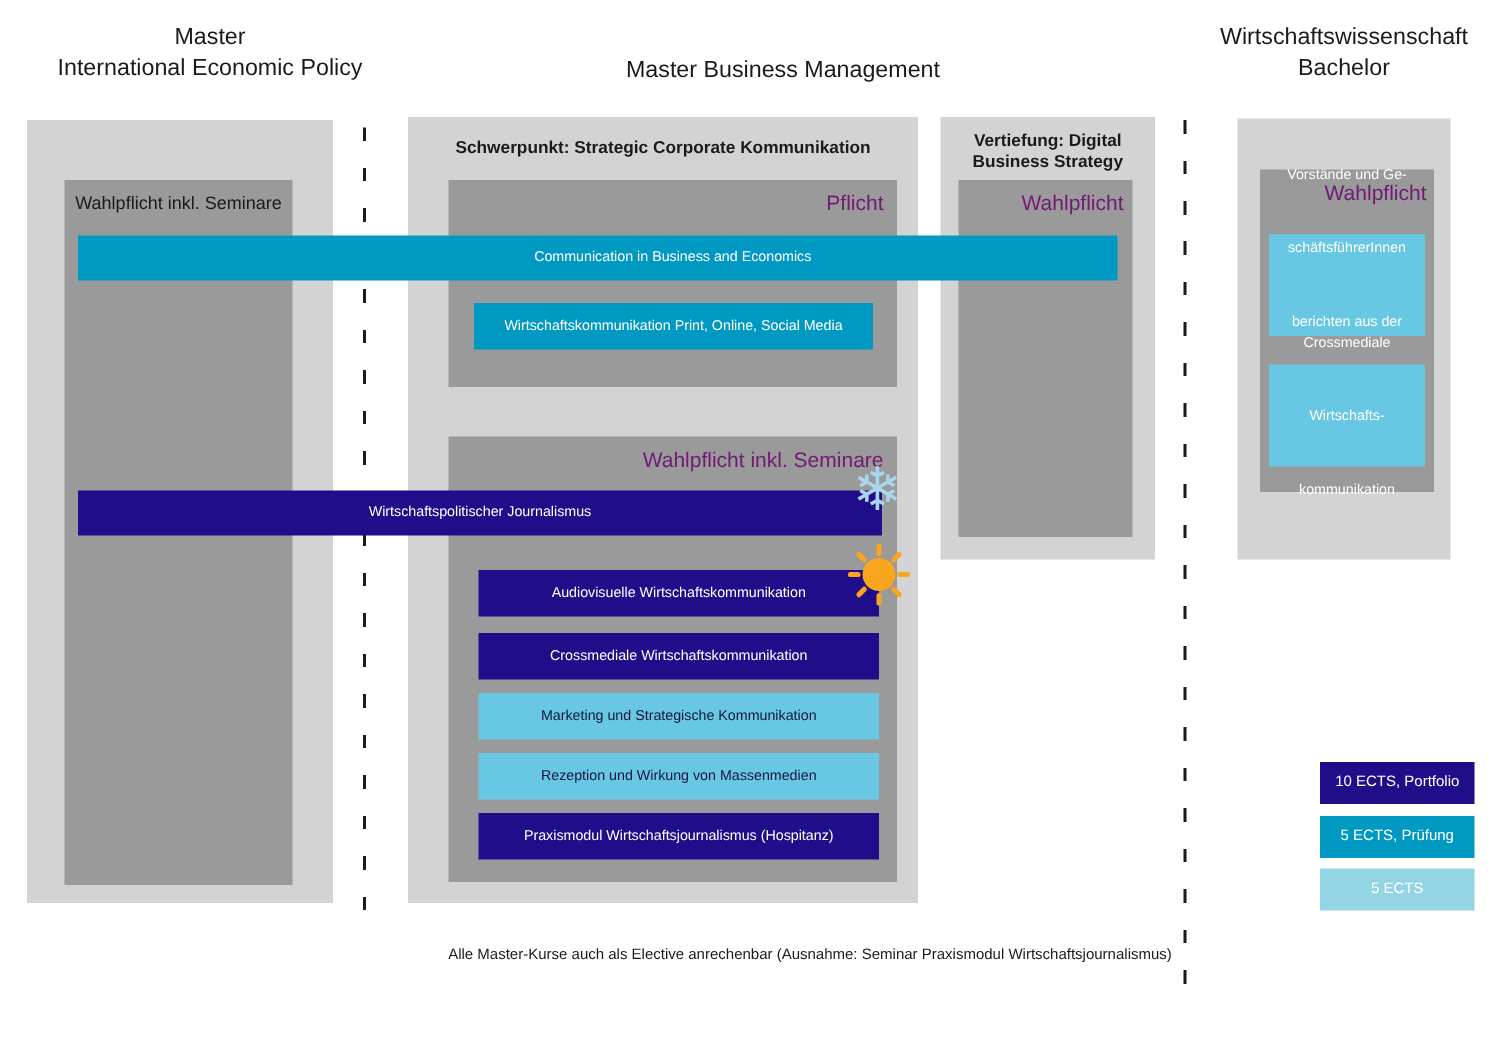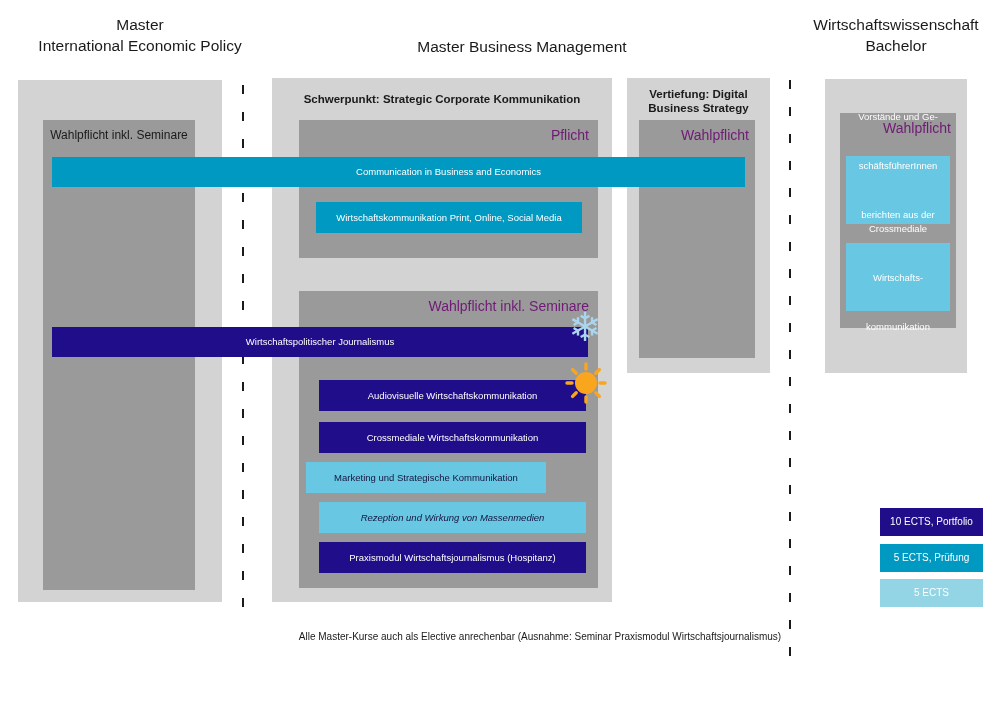--- a/index.html
+++ b/index.html
@@ -135,25 +135,25 @@
 </div>
 
 <div class="abs bar navy" style="left:319px;top:380px;width:267px;height:31px;line-height:31px;">
   <span>Audiovisuelle Wirtschaftskommunikation</span>
 </div>
 
 <div class="abs bar navy" style="left:319px;top:422px;width:267px;height:31px;line-height:31px;">
   <span>Crossmediale Wirtschaftskommunikation</span>
 </div>
 
-<div class="abs bar lblue" style="left:306px;top:462px;width:240px;height:31px;line-height:31px;">
+<div class="abs bar lblue" style="left:319px;top:462px;width:267px;height:31px;line-height:31px;">
   <span>Marketing und Strategische Kommunikation</span>
 </div>
 
-<div class="abs bar lblue" style="left:319px;top:502px;width:267px;height:31px;line-height:31px;font-style:italic;">
+<div class="abs bar lblue" style="left:319px;top:502px;width:267px;height:31px;line-height:31px;">
   <span>Rezeption und Wirkung von Massenmedien</span>
 </div>
 
 <div class="abs bar navy" style="left:319px;top:542px;width:267px;height:31px;line-height:31px;">
   <span>Praxismodul Wirtschaftsjournalismus (Hospitanz)</span>
 </div>
 
 <div class="abs snowflake" style="left:562px;top:305px;">❄</div>
 <svg class="abs sun" style="left:564px;top:361px;" width="44" height="44" viewBox="0 0 44 44">
   <g stroke="#f9a61e" stroke-width="3.4" stroke-linecap="round">

